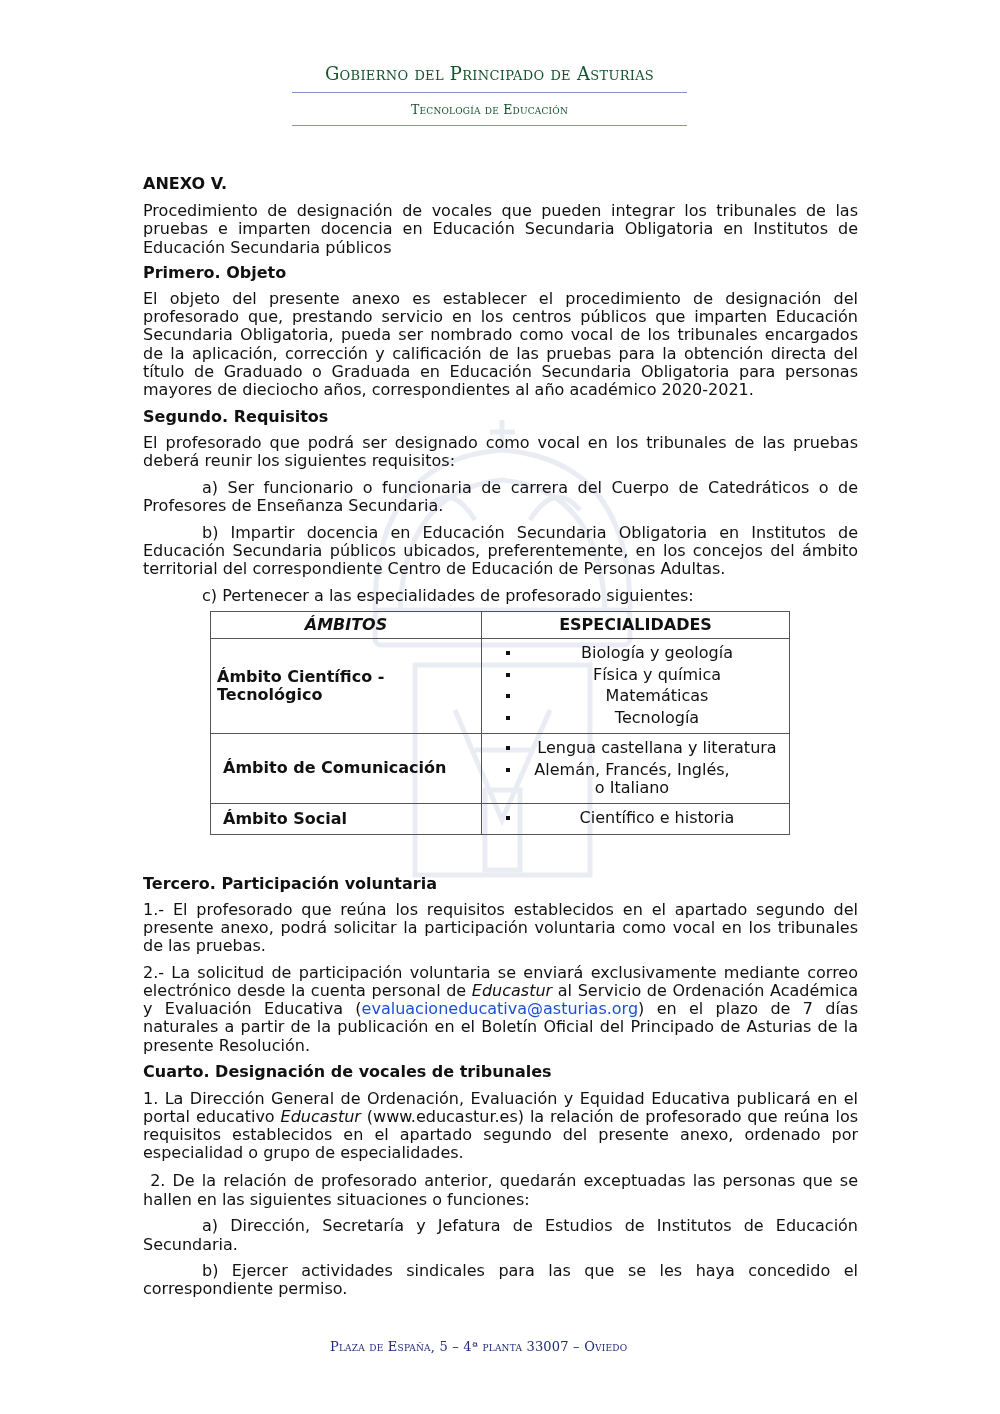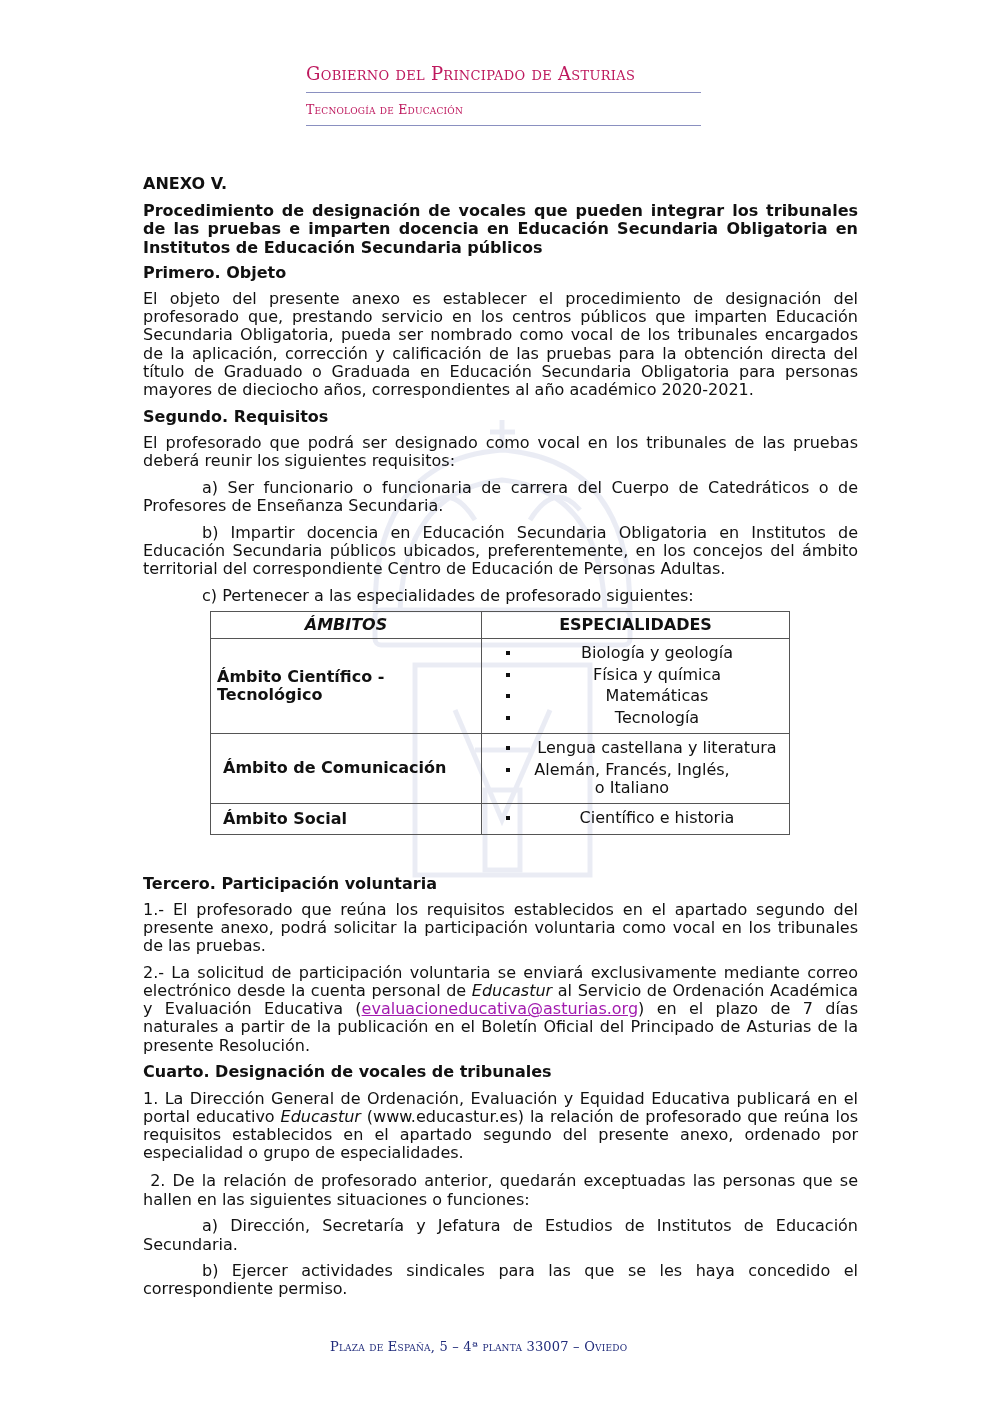--- a/index.html
+++ b/index.html
@@ -1,33 +1,33 @@
 <!DOCTYPE html>
 <html><head>
 <meta charset="utf-8">
 <style>
   html, body { margin: 0; padding: 0; background: #ffffff; }
   body { width: 1000px; height: 1414px; position: relative; overflow: hidden;
          font-family: "DejaVu Sans", sans-serif; color: #111; }
-  .header { position: absolute; left: 306px; top: 60px; width: 395px; text-align: left; color: #be185d; }
+  .header { position: absolute; left: 292px; top: 60px; width: 395px; text-align: center; color: #14532d; }
   .header .gov { font-family: "DejaVu Serif", serif; font-size: 18px; letter-spacing: 0.3px; font-variant: small-caps; line-height: 28px; }
   .header .rule { height: 1px; background: #8a90c0; margin: 4px 0 8px 0; }
   .header .cons { font-family: "DejaVu Serif", serif; font-size: 12.5px; font-variant: small-caps; line-height: 18px; letter-spacing: 0.2px; }
   .header .rule2 { height: 1px; background: #8a90c0; margin-top: 6px; }
 
   .watermark { position: absolute; left: 355px; top: 420px; width: 295px; height: 470px; opacity: 0.10; }
 
   .content { position: absolute; left: 143px; top: 175px; width: 715px; font-size: 16px; line-height: 18.2px; }
   .content p { margin: 0 0 8.5px 0; text-align: justify; }
   .annex { text-align: center; font-weight: bold; margin-bottom: 9px !important; }
-  .title { font-weight: bold; margin-bottom: 7px !important; }
+  .title { font-weight: normal; margin-bottom: 7px !important; }
   .sect { font-weight: bold; margin-bottom: 8px !important; }
   .indent { text-indent: 59px; }
   em { font-style: italic; }
-  a.mail { color: #a21caf; text-decoration: underline; }
+  a.mail { color: #1d4ed8; }
 
   table.esp { border-collapse: collapse; margin-left: 67px; width: 580px; margin-top: 2px; margin-bottom: 40px; }
   table.esp th, table.esp td { border: 1.3px solid #555; vertical-align: middle; }
   table.esp th { font-weight: bold; text-align: center; height: 26px; padding: 0; }
   table.esp th.c1 { width: 270px; font-style: italic; }
   table.esp td.amb { font-weight: bold; padding: 0 6px 0 6px; }
   table.esp td.amb.pad { padding-left: 12px; }
   table.esp td.sp { padding: 3px 4px 3px 24px; }
   ul.sq { list-style: none; margin: 0; padding: 0; }
   ul.sq li { position: relative; padding-left: 23px; line-height: 18px; margin: 2px 0 3.5px 0; text-align: center; }

